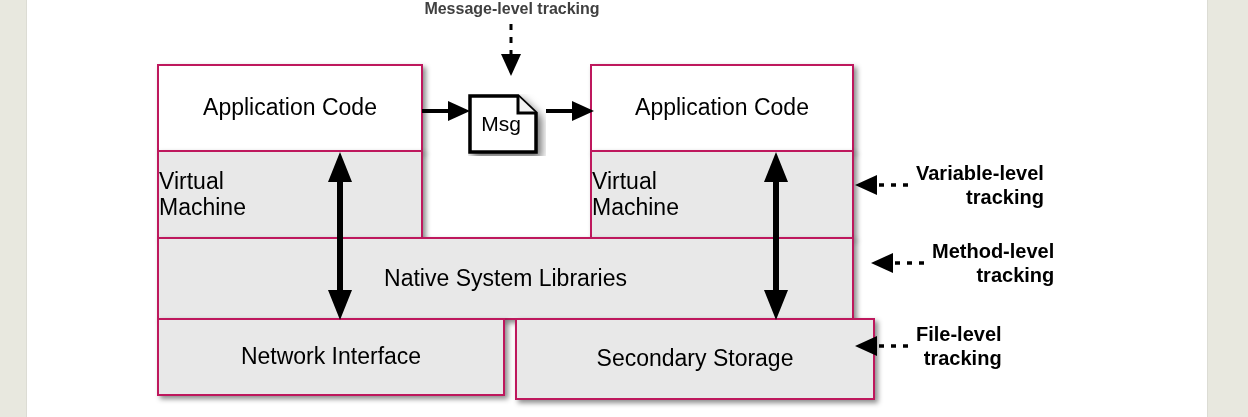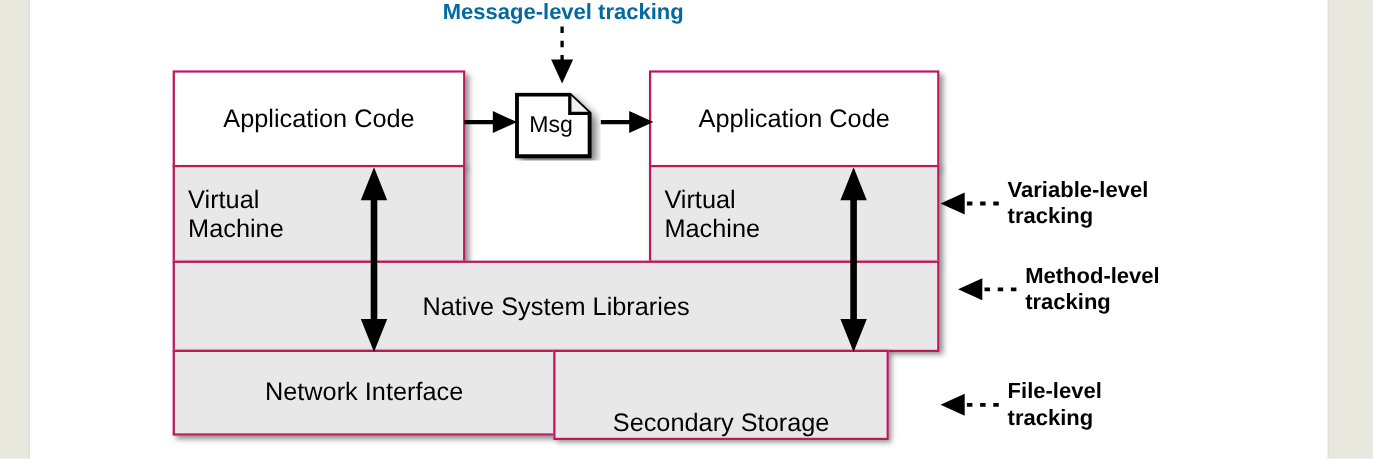--- a/index.html
+++ b/index.html
@@ -46,49 +46,49 @@
     background: #e8e8e8;
     display: flex;
     align-items: center;
     font-size: 23px;
     color: #000000;
     line-height: 1.12;
     box-shadow: 3px 3px 5px rgba(0,0,0,0.45);
   }
   .cell.white { background: #ffffff; }
   .cell.center { justify-content: center; text-align: center; }
-  .cell.left-text { justify-content: flex-start; padding-left: 12px; text-align: left; }
+  .cell.left-text { justify-content: flex-start; padding-left: 0; text-align: left; }
   .cell .txt { position: relative; z-index: 3; white-space: pre-line; }
 
   
   .app-left   { left: 0px;   top: 0px;   width: 266px; height: 88px; }
   .vm-left    { left: 0px;   top: 86px;  width: 266px; height: 89px; }
   
   .app-right  { left: 433px; top: 0px;   width: 264px; height: 88px; }
   .vm-right   { left: 433px; top: 86px;  width: 264px; height: 89px; }
   
   .native     { left: 0px;   top: 173px; width: 697px; height: 83px; }
   
   .netif      { left: 0px;   top: 254px; width: 348px; height: 78px; }
-  .storage    { left: 346px; top: 254px; width: 305px; height: 82px; align-items: flex-end; }
+  .storage    { left: 358px; top: 254px; width: 360px; height: 82px; }
 
   
   .dbl-arrow {
     position: absolute;
     z-index: 6;
     pointer-events: none;
   }
   .dbl-arrow.left-col  { left: 168px; top: 88px; }
   .dbl-arrow.right-col { left: 604px; top: 88px; }
 
   
   .msg-icon {
     position: absolute;
     left: 468px;
-    top: 84px;
+    top: 94px;
     width: 78px;
     height: 62px;
     z-index: 8;
   }
   .msg-label {
     position: absolute;
     left: 0;
     top: 0;
     width: 70px;
     height: 60px;
@@ -109,46 +109,47 @@
 
   
   .top-callout {
     position: absolute;
     left: 352px;
     top: 0px;
     width: 320px;
     z-index: 10;
   }
   .top-callout .label {
-    font-size: 20px;
+    font-size: 16px;
     font-weight: bold;
     text-align: center;
-    color: #0369a1;
+    color: #404040;
     white-space: nowrap;
   }
   .top-dash-svg { position: absolute; left: 139px; top: 22px; }
 
   
   .side-callout {
     position: absolute;
     z-index: 10;
     display: flex;
     align-items: center;
+    text-align: right;
   }
   .side-callout .label {
     font-size: 20px;
     font-weight: bold;
     line-height: 1.22;
     color: #000;
     white-space: pre-line;
     margin-left: 6px;
   }
   .co-variable { left: 855px; top: 161px; }
   .co-method   { left: 855px; top: 239px; margin-left: 16px; }
-  .co-file     { left: 855px; top: 322px; margin-top: 22px; }
+  .co-file     { left: 855px; top: 322px; }
 </style>
 </head>
 <body>
 
 <div id="page">
 
   <div class="edge-strip left"></div>
   <div class="edge-strip right"></div>
 
   <div class="top-callout">

